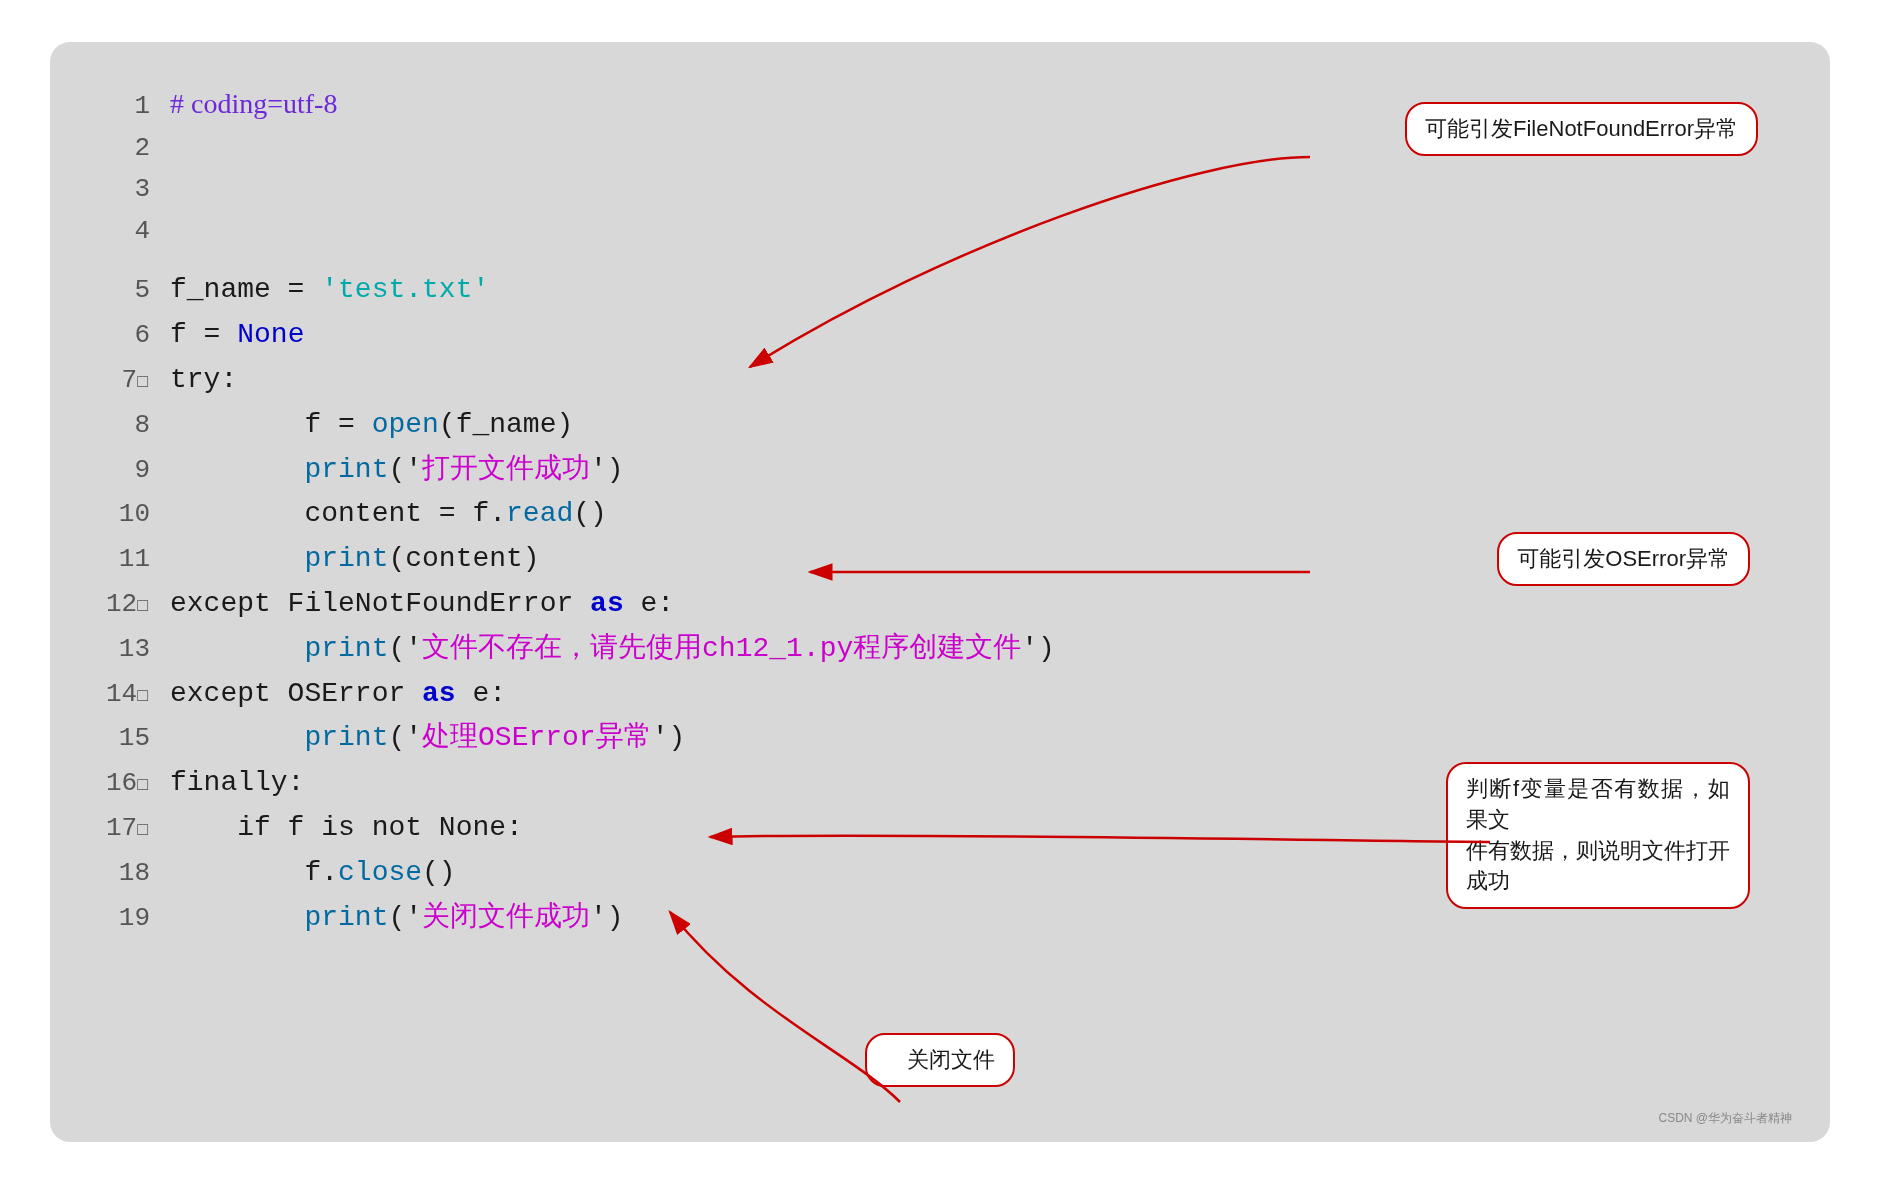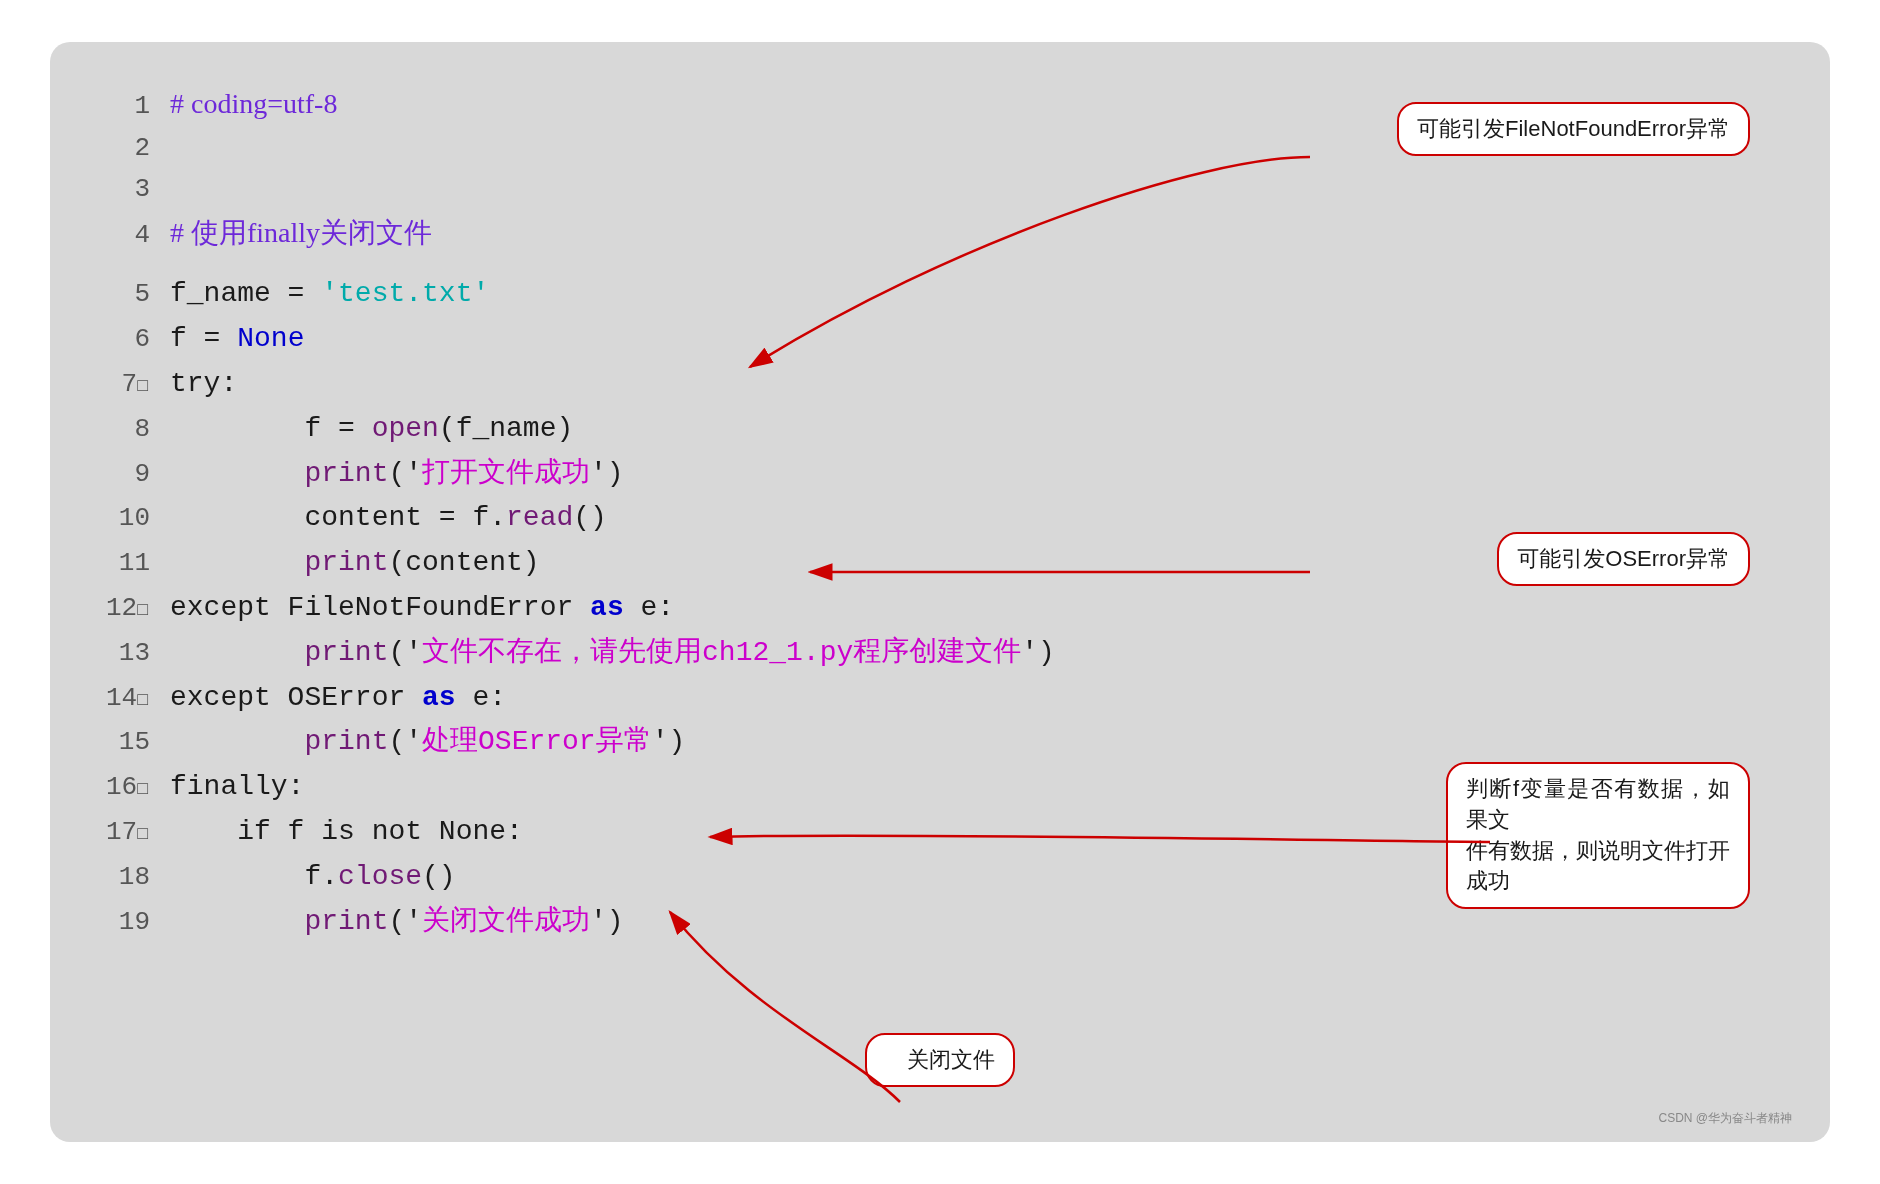--- a/index.html
+++ b/index.html
@@ -49,21 +49,21 @@
     .line-marker {
       color: #555;
       font-size: 18px;
       margin-right: 2px;
     }
 
     
     .c-green { color: #6d28d9; font-family: Liberation Serif, serif; }
     .c-black { color: #1a1a1a; }
     .c-blue { color: #0000cd; }
-    .c-purple { color: #701a75; }
+    .c-purple { color: #0369a1; }
     .c-magenta { color: #cc00cc; }
     .c-cyan { color: #00aaaa; margin-top: 16px; }
     .c-keyword { color: #0000cd; font-weight: bold; }
 
     
     .annotation-box {
       position: absolute;
       background: white;
       border: 2px solid #cc0000;
       border-radius: 20px;
@@ -113,21 +113,20 @@
     <div class="code-line">
       <span class="line-num">2</span>
     </div>
 
     <div class="code-line">
       <span class="line-num">3</span>
     </div>
 
     <div class="code-line">
       <span class="line-num">4</span>
-      <span class="c-green"># 使用finally关闭文件</span>
     </div>
 
     <div class="code-line">
       <span class="line-num">5</span>
       <span class="c-black">f_name = </span><span class="c-cyan">'test.txt'</span>
     </div>
 
     <div class="code-line">
       <span class="line-num">6</span>
       <span class="c-black">f = </span><span class="c-blue">None</span>
@@ -193,21 +192,21 @@
       <span class="c-black">        f.</span><span class="c-purple">close</span><span class="c-black">()</span>
     </div>
 
     <div class="code-line">
       <span class="line-num">19</span>
       <span class="c-black">        </span><span class="c-purple">print</span><span class="c-black">('</span><span class="c-magenta">关闭文件成功</span><span class="c-black">')</span>
     </div>
 
   </div>
 
-  <div class="annotation-box" style="top: 60px; right: 80px; border-radius: 19px;">
+  <div class="annotation-box" style="top: 60px; right: 72px;">
     <span>可能引发FileNotFoundError异常</span>
   </div>
 
   <div class="annotation-box" style="top: 490px; right: 80px;">
     <span>可能引发OSError异常</span>
   </div>
 
   <div class="annotation-box multiline" style="top: 720px; right: 80px;">
     <span>判断f变量是否有数据，如果文</span><br>
     <span>件有数据，则说明文件打开成功</span>

